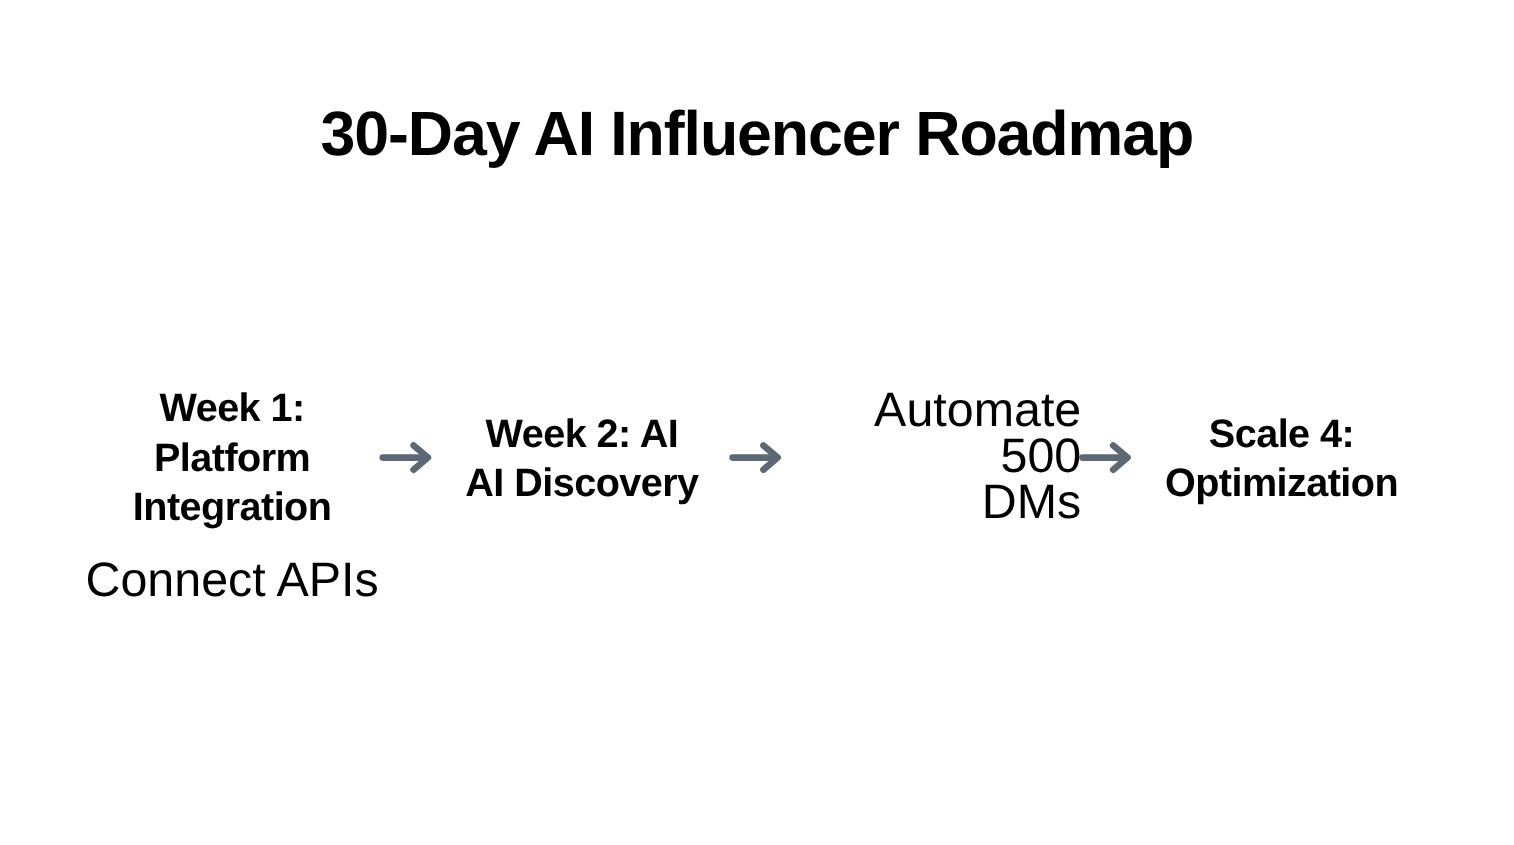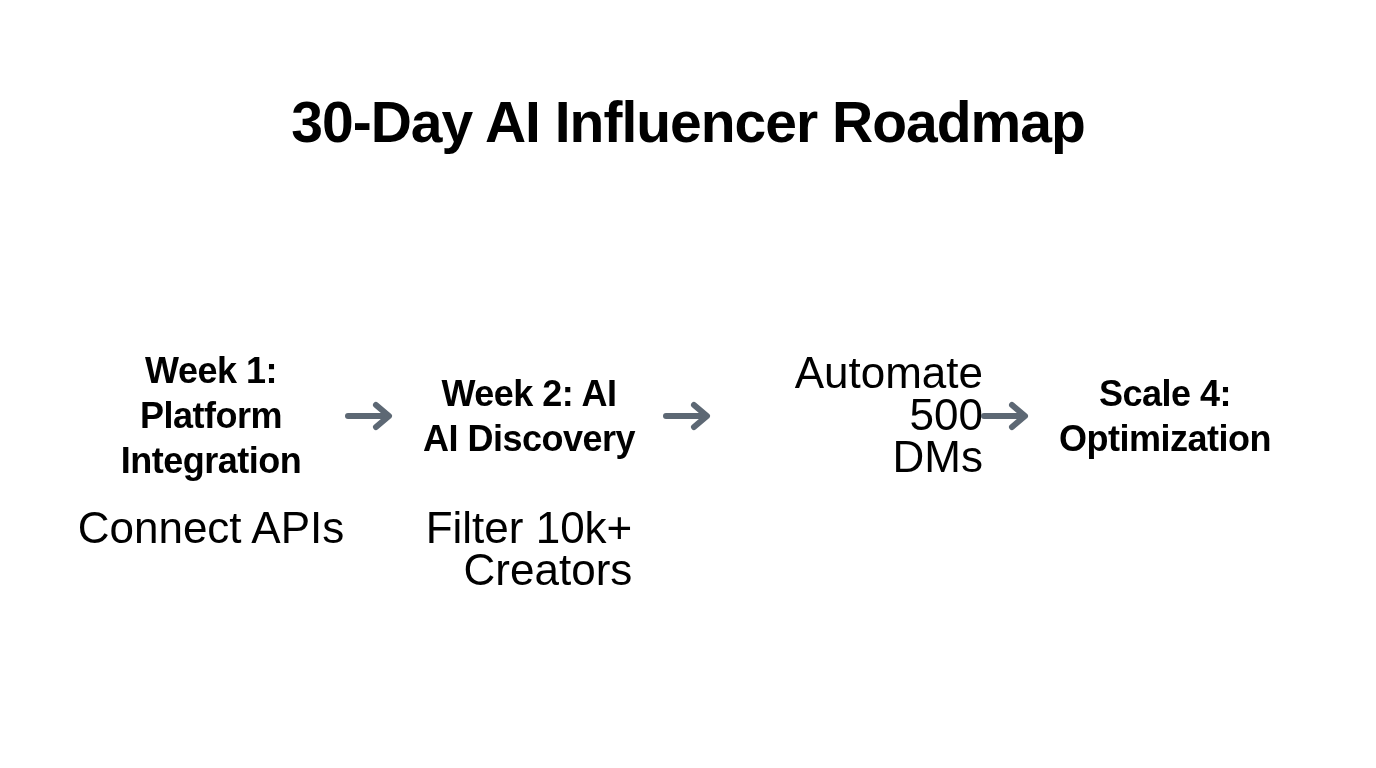--- a/index.html
+++ b/index.html
@@ -90,22 +90,20 @@
     <div class="arrow-cell">
       <svg width="50" height="30" viewBox="0 0 50 30" fill="none">
         <line x1="3" y1="15" x2="41" y2="15" stroke-width="6" stroke-linecap="round" stroke="#5d6874"></line>
         <polyline points="31,4 44,15 31,26" fill="none" stroke-width="6" stroke-linecap="round" stroke-linejoin="round" stroke="#5d6874"></polyline>
       </svg>
     </div>
 
     <div class="stage">
       <div class="stage-heading">Week 2: AI
 AI Discovery</div>
-      <div class="stage-desc">Filter 10k+
-Creators</div>
     </div>
 
     <div class="arrow-cell">
       <svg width="50" height="30" viewBox="0 0 50 30" fill="none">
         <line x1="3" y1="15" x2="41" y2="15" stroke-width="6" stroke-linecap="round" stroke="#5d6874"></line>
         <polyline points="31,4 44,15 31,26" fill="none" stroke-width="6" stroke-linecap="round" stroke-linejoin="round" stroke="#5d6874"></polyline>
       </svg>
     </div>
 
     <div class="stage">

